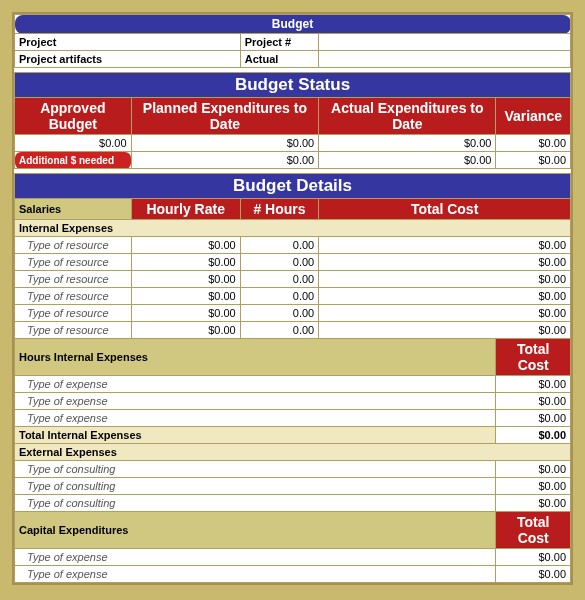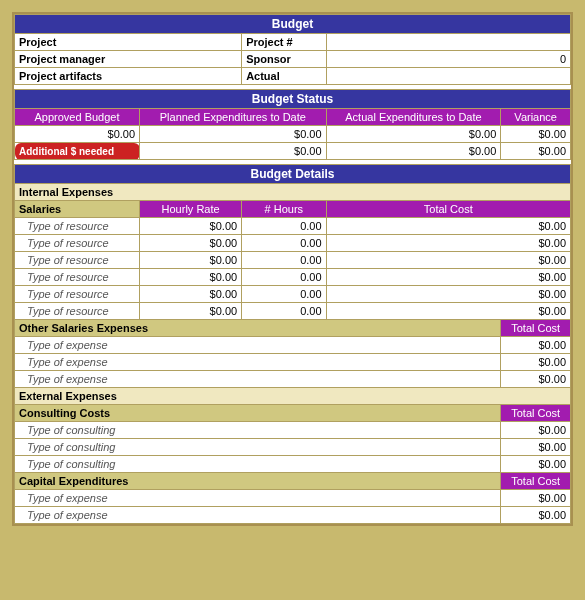--- a/index.html
+++ b/index.html
@@ -23,34 +23,35 @@
       border: 1px solid #b0a060;
       padding: 2px 4px;
       vertical-align: middle;
     }
     .header-blue {
       background: #3636a0;
       color: #fff;
       text-align: center;
       font-weight: bold;
       font-size: 12px;
+      border-radius: 8px;
     }
     .section-blue {
       background: #3636a0;
       color: #fff;
       text-align: center;
       font-weight: bold;
-      font-size: 12px;
+      font-size: 17px;
     }
     .col-header {
-      background: #a21caf;
+      background: #b91c1c;
       color: #fff;
       text-align: center;
-      font-weight: normal;
-      font-size: 11px;
+      font-weight: bold;
+      font-size: 14px;
     }
     .label-cell {
       background: #fff;
       font-weight: normal;
       margin-top: 28px;
     }
     .bold-label {
       font-weight: bold;
     }
     .italic-label {
@@ -101,25 +102,20 @@
     <tbody>
         <tr>
       <td colspan="5" class="header-blue">Budget</td>
     </tr>
     <tr>
       <td colspan="2" class="label-cell bold-label">Project</td>
       <td class="label-cell bold-label">Project #</td>
       <td colspan="2" class="value-cell"></td>
     </tr>
     <tr>
-      <td colspan="2" class="label-cell bold-label">Project manager</td>
-      <td class="label-cell bold-label">Sponsor</td>
-      <td colspan="2" class="value-cell">0</td>
-    </tr>
-    <tr>
       <td colspan="2" class="label-cell bold-label">Project artifacts</td>
       <td class="label-cell bold-label">Actual</td>
       <td colspan="2" class="value-cell"></td>
     </tr>
 
     <tr class="spacer-row">
           <td colspan="5"></td>
         </tr>
 
     <tr>
@@ -145,28 +141,28 @@
     </tr>
 
     <tr class="spacer-row">
           <td colspan="5"></td>
         </tr>
 
     <tr>
       <td colspan="5" class="section-blue">Budget Details</td>
     </tr>
     <tr>
-      <td colspan="5" class="section-row">Internal Expenses</td>
-    </tr>
-    <tr>
       <td class="subsection-header bold-label">Salaries</td>
       <td class="col-header">Hourly Rate</td>
       <td class="col-header"># Hours</td>
       <td colspan="2" class="col-header">Total Cost</td>
     </tr>
+    <tr>
+      <td colspan="5" class="section-row">Internal Expenses</td>
+    </tr>
 
     <tr>
       <td class="italic-label">Type of resource</td>
       <td class="value-cell">$0.00</td>
       <td class="value-cell">0.00</td>
       <td colspan="2" class="value-cell">$0.00</td>
     </tr>
     <tr>
       <td class="indent-label">Type of resource</td>
       <td class="value-cell">$0.00</td>
@@ -192,43 +188,43 @@
       <td colspan="2" class="value-cell">$0.00</td>
     </tr>
     <tr>
       <td class="indent-label">Type of resource</td>
       <td class="value-cell">$0.00</td>
       <td class="value-cell">0.00</td>
       <td colspan="2" class="value-cell">$0.00</td>
     </tr>
 
     <tr>
-      <td colspan="4" class="subsection-header bold-label">Other Salaries Expenses</td>
+      <td colspan="4" class="subsection-header bold-label">Hours Internal Expenses</td>
       <td class="col-header">Total Cost</td>
     </tr>
     <tr>
       <td colspan="4" class="indent-label">Type of expense</td>
       <td class="value-cell">$0.00</td>
     </tr>
     <tr>
       <td colspan="4" class="indent-label">Type of expense</td>
       <td class="value-cell">$0.00</td>
     </tr>
     <tr>
       <td colspan="4" class="indent-label">Type of expense</td>
       <td class="value-cell">$0.00</td>
     </tr>
 
+    <tr class="total-row">
+      <td colspan="4" class="bold-label">Total Internal Expenses</td>
+      <td class="value-cell bold-label">$0.00</td>
+    </tr>
 
     <tr>
       <td colspan="5" class="section-row">External Expenses</td>
-    </tr>
-    <tr>
-      <td colspan="4" class="subsection-header bold-label">Consulting Costs</td>
-      <td class="col-header">Total Cost</td>
     </tr>
     <tr>
       <td colspan="4" class="indent-label">Type of consulting</td>
       <td class="value-cell">$0.00</td>
     </tr>
     <tr>
       <td colspan="4" class="indent-label">Type of consulting</td>
       <td class="value-cell">$0.00</td>
     </tr>
     <tr>

